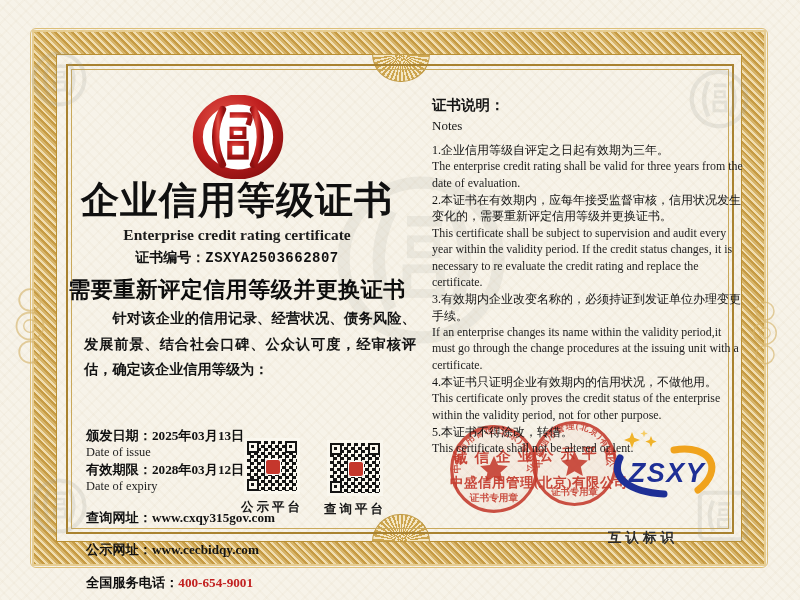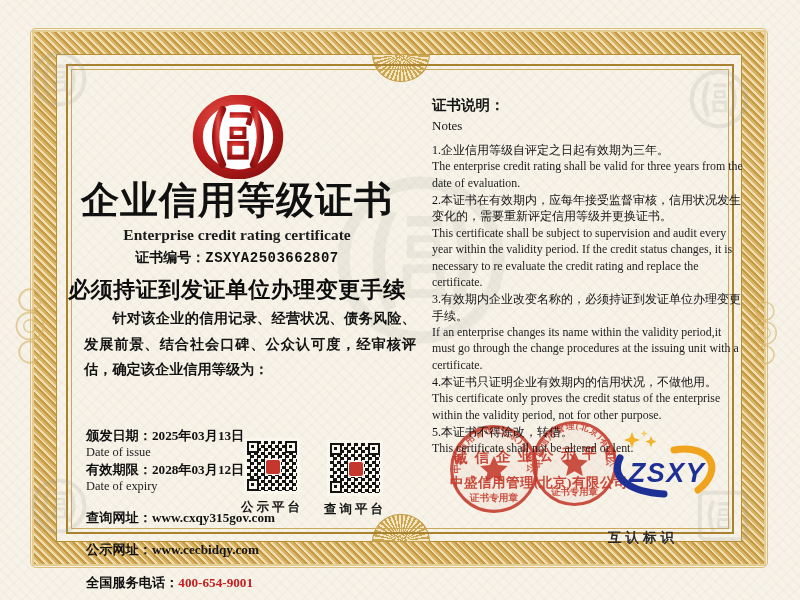--- a/index.html
+++ b/index.html
@@ -142,21 +142,21 @@
     <path d="M41 22 h19 q4 0 3 5 l-2 6" fill="none" stroke="url(#redg)" stroke-width="6"></path>
     <rect x="43" y="37" width="14" height="9" fill="none" stroke="url(#redg)" stroke-width="4.5"></rect>
     <rect x="41" y="53" width="18" height="15" fill="none" stroke="url(#redg)" stroke-width="5.5"></rect>
   </svg>
 
   <div class="title">企业信用等级证书</div>
   <div class="subtitle">Enterprise credit rating certificate</div>
   <div class="certno">
     <span class="lbl">证书编号：</span><span class="val">ZSXYA2503662807</span>
   </div>
-  <div class="company">必须持证到发证单位办理变更手续</div>
+  <div class="company">需要重新评定信用等级并更换证书</div>
   <div class="body-par">针对该企业的信用记录、经营状况、债务风险、发展前景、结合社会口碑、公众认可度，经审核评估，确定该企业信用等级为：</div>
 
   <div class="info">
     <div class="zh"><span>颁发日期：</span><span>2025年03月13日</span></div>
     <div class="en">Date of issue</div>
     <div class="zh"><span>有效期限：</span><span>2028年03月12日</span></div>
     <div class="en">Date of expiry</div>
     <div class="zh g"><span>查询网址：</span><span>www.cxqy315gov.com</span></div>
     <div class="zh g"><span>公示网址：</span><span>www.cecbidqy.com</span></div>
     <div class="zh g"><span>全国服务电话：</span><span class="red">400-654-9001</span></div>

